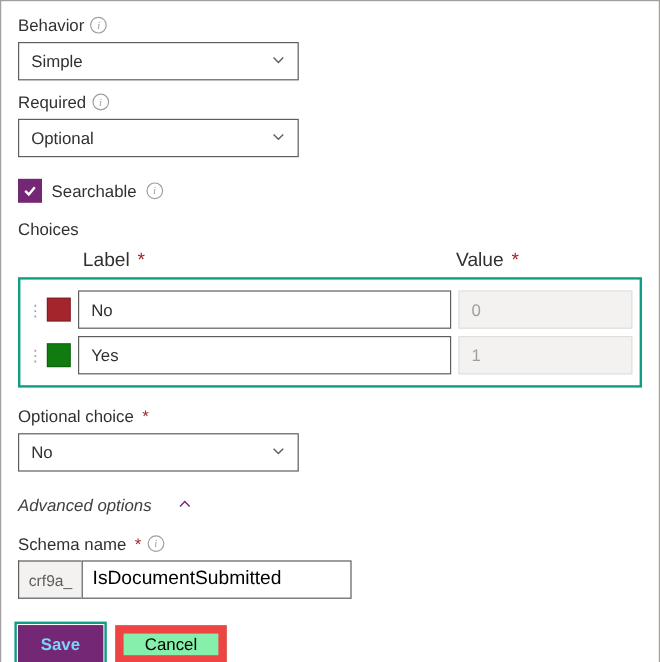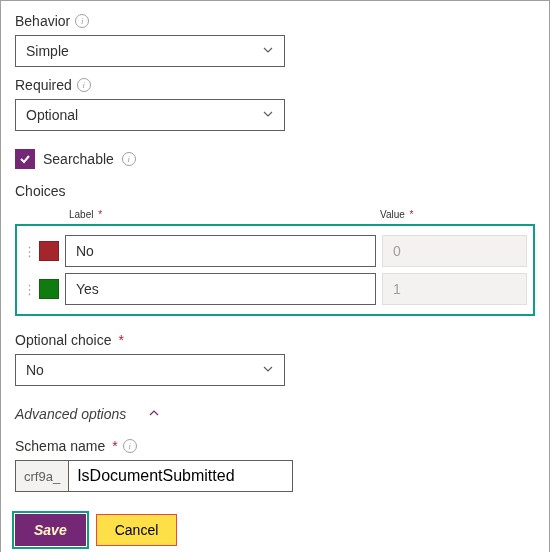--- a/index.html
+++ b/index.html
@@ -42,21 +42,21 @@
       width: 14px;
       height: 14px;
       border: 1px solid #a19f9d;
       border-radius: 50%;
       font-size: 9px;
       color: #a19f9d;
       font-style: italic;
       font-family: Georgia, serif;
     }
     .select-box {
-      width: 270px;
+      width: 234px;
       height: 32px;
       border: 1px solid #605e5c;
       display: flex;
       align-items: center;
       padding: 0 10px;
       justify-content: space-between;
       background: #fff;
       cursor: pointer;
     }
     .select-box .chevron {
@@ -78,21 +78,21 @@
       justify-content: center;
       color: #fff;
       font-size: 13px;
     }
     .choices-block {
       margin-top: 14px;
     }
     .choices-header {
       display: flex;
       margin-top: 10px;
-      font-size: 10px;
+      font-size: 16px;
     }
     .choices-header .col-label {
       margin-left: 54px;
     }
     .choices-header .col-value {
       margin-left: auto;
       width: 155px;
     }
     .choices-box {
       border: 2px solid #0f9d85;
@@ -169,34 +169,33 @@
     }
     .button-row {
       display: flex;
       gap: 10px;
       margin-top: 22px;
     }
     .btn {
       height: 32px;
       padding: 0 18px;
       font-size: 14px;
-      border: 1px solid #ef4444;
-      background: #fde047;
+      border: 7px solid #ef4444;
+      background: #86efac;
       cursor: pointer;
       display: inline-flex;
       align-items: center;
     }
     .btn-primary {
       background: #742774;
-      color: #fef9c3;
+      color: #7dd3fc;
       border: 1px solid #742774;
       font-weight: 600;
       outline: 2px solid #0f9d85;
       outline-offset: 1px;
-      font-style: italic;
     }
     input {
       font-family: inherit;
     }
   </style>
 </head>
 <body>
 
 <div class="container">
 

